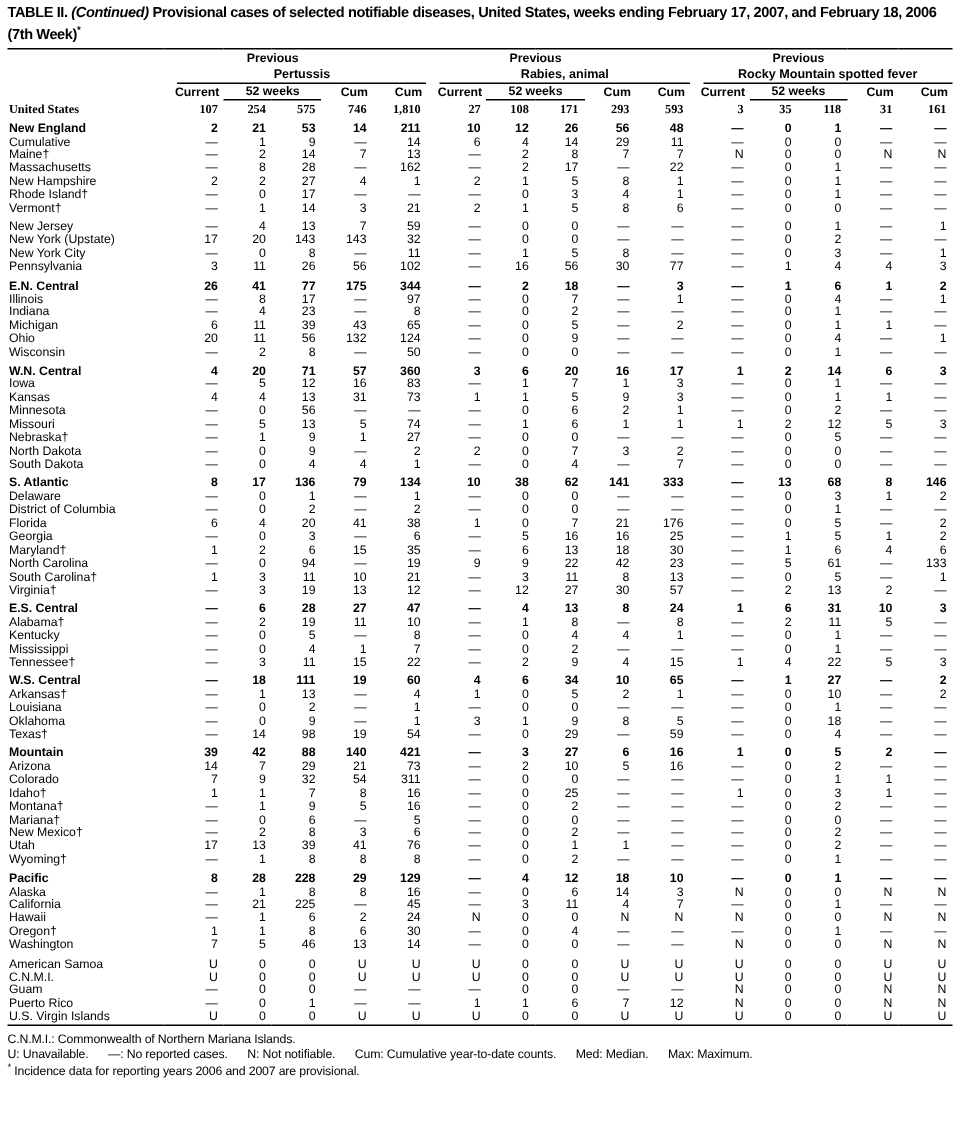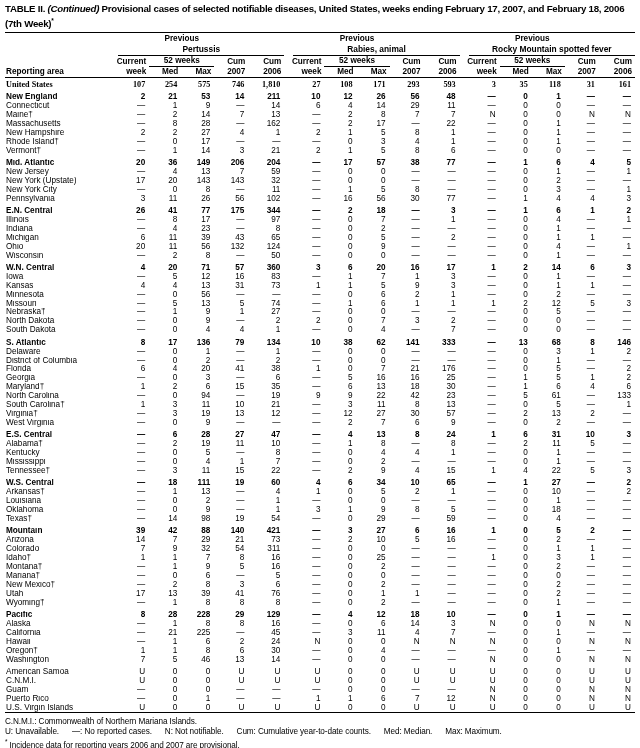--- a/index.html
+++ b/index.html
@@ -105,38 +105,20 @@
           <th class="r">Cum</th>
         <th class="r">Current</th>
           <th class="w52" colspan="2">52 weeks</th>
           <th class="r">Cum</th>
           <th class="r">Cum</th>
         <th class="r">Current</th>
           <th class="w52" colspan="2">52 weeks</th>
           <th class="r">Cum</th>
           <th class="r">Cum</th>
       </tr>
-      <tr class="hb">
-        <th class="lbl">Reporting area</th>
-        <th class="r">week</th>
-          <th class="r">Med</th>
-          <th class="r">Max</th>
-          <th class="r">2007</th>
-          <th class="r">2006</th>
-        <th class="r">week</th>
-          <th class="r">Med</th>
-          <th class="r">Max</th>
-          <th class="r">2007</th>
-          <th class="r">2006</th>
-        <th class="r">week</th>
-          <th class="r">Med</th>
-          <th class="r">Max</th>
-          <th class="r">2007</th>
-          <th class="r">2006</th>
-      </tr>
     </thead>
     <tbody>
         <tr class="bold">
           <td class="area">United States</td>
           <td class="num">107</td>
           <td class="num">254</td>
           <td class="num">575</td>
           <td class="num">746</td>
           <td class="num">1,810</td>
           <td class="num">27</td>
@@ -165,21 +147,21 @@
           <td class="num">26</td>
           <td class="num">56</td>
           <td class="num">48</td>
           <td class="num">—</td>
           <td class="num">0</td>
           <td class="num">1</td>
           <td class="num">—</td>
           <td class="num">—</td>
         </tr>
         <tr>
-          <td class="area">Connecticut</td>
+          <td class="area">Cumulative</td>
           <td class="num">—</td>
           <td class="num">1</td>
           <td class="num">9</td>
           <td class="num">—</td>
           <td class="num">14</td>
           <td class="num">6</td>
           <td class="num">4</td>
           <td class="num">14</td>
           <td class="num">29</td>
           <td class="num">11</td>
@@ -274,38 +256,20 @@
           <td class="num">8</td>
           <td class="num">6</td>
           <td class="num">—</td>
           <td class="num">0</td>
           <td class="num">0</td>
           <td class="num">—</td>
           <td class="num">—</td>
         </tr>
         <tr class="spacer">
           <td colspan="16"></td>
-        </tr>
-        <tr class="bold">
-          <td class="area">Mid. Atlantic</td>
-          <td class="num">20</td>
-          <td class="num">36</td>
-          <td class="num">149</td>
-          <td class="num">206</td>
-          <td class="num">204</td>
-          <td class="num">—</td>
-          <td class="num">17</td>
-          <td class="num">57</td>
-          <td class="num">38</td>
-          <td class="num">77</td>
-          <td class="num">—</td>
-          <td class="num">1</td>
-          <td class="num">6</td>
-          <td class="num">4</td>
-          <td class="num">5</td>
         </tr>
         <tr>
           <td class="area">New Jersey</td>
           <td class="num">—</td>
           <td class="num">4</td>
           <td class="num">13</td>
           <td class="num">7</td>
           <td class="num">59</td>
           <td class="num">—</td>
           <td class="num">0</td>
@@ -786,38 +750,20 @@
           <td class="num">12</td>
           <td class="num">—</td>
           <td class="num">12</td>
           <td class="num">27</td>
           <td class="num">30</td>
           <td class="num">57</td>
           <td class="num">—</td>
           <td class="num">2</td>
           <td class="num">13</td>
           <td class="num">2</td>
-          <td class="num">—</td>
-        </tr>
-        <tr>
-          <td class="area">West Virginia</td>
-          <td class="num">—</td>
-          <td class="num">0</td>
-          <td class="num">9</td>
-          <td class="num">—</td>
-          <td class="num">—</td>
-          <td class="num">—</td>
-          <td class="num">2</td>
-          <td class="num">7</td>
-          <td class="num">6</td>
-          <td class="num">9</td>
-          <td class="num">—</td>
-          <td class="num">0</td>
-          <td class="num">2</td>
-          <td class="num">—</td>
           <td class="num">—</td>
         </tr>
         <tr class="spacer">
           <td colspan="16"></td>
         </tr>
         <tr class="bold">
           <td class="area">E.S. Central</td>
           <td class="num">—</td>
           <td class="num">6</td>
           <td class="num">28</td>

